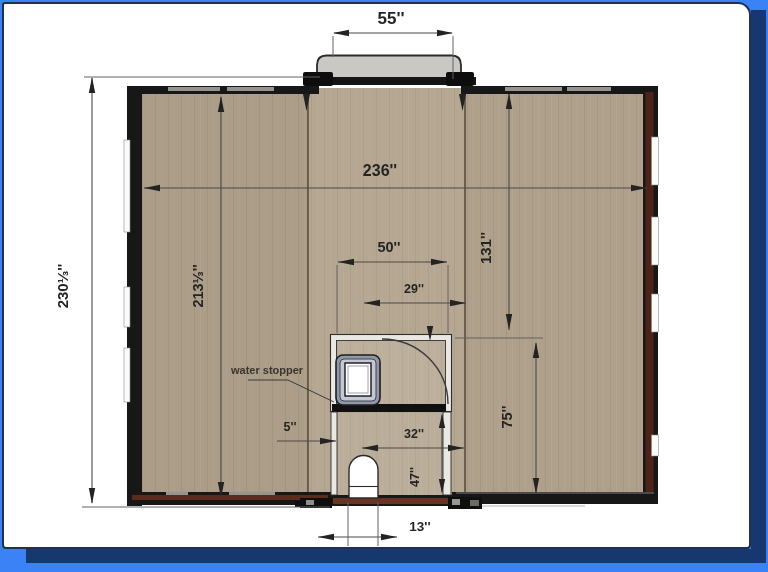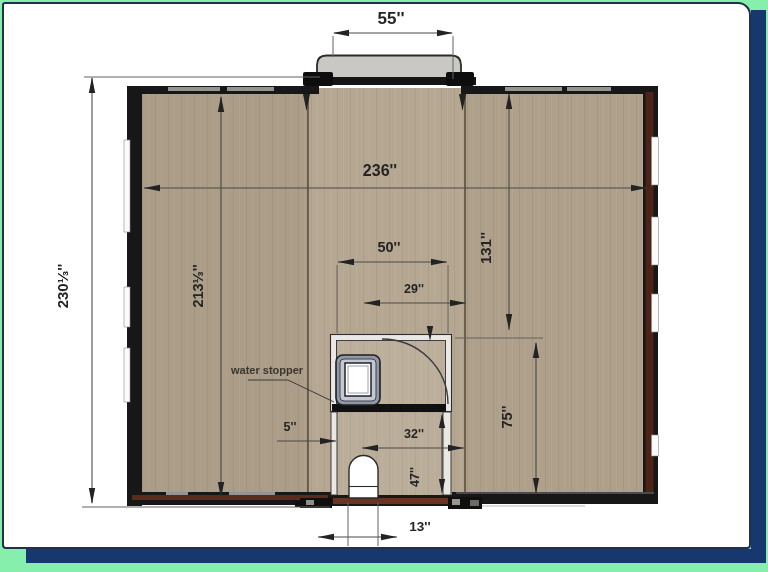--- a/index.html
+++ b/index.html
@@ -1,18 +1,18 @@
 <!DOCTYPE html>
 <html><head>
 <meta charset="utf-8">
 <style>
   html,body{margin:0;padding:0;}
   #stage{
     position:relative;width:768px;height:572px;overflow:hidden;
-    background:#86efac;
+    background:#3b82f6;
     font-family:"Liberation Sans", sans-serif;
   }
   .band{position:absolute;background:#17386e;}
   #band-right{left:751px;top:10px;width:15px;height:553px;}
   #band-bottom{left:26px;top:549px;width:740px;height:14px;}
   #card{
     position:absolute;left:2px;top:2px;width:745px;height:543px;
     background:#ffffff;border:2px solid #223050;
     border-radius:3px 13px 4px 4px;
   }

